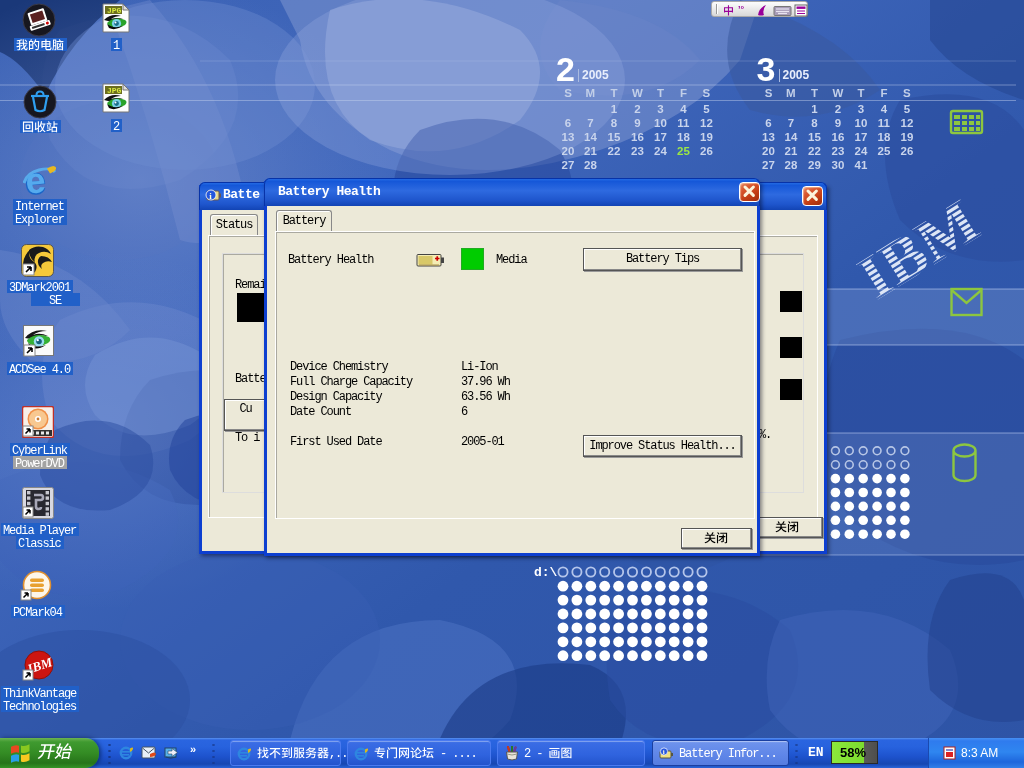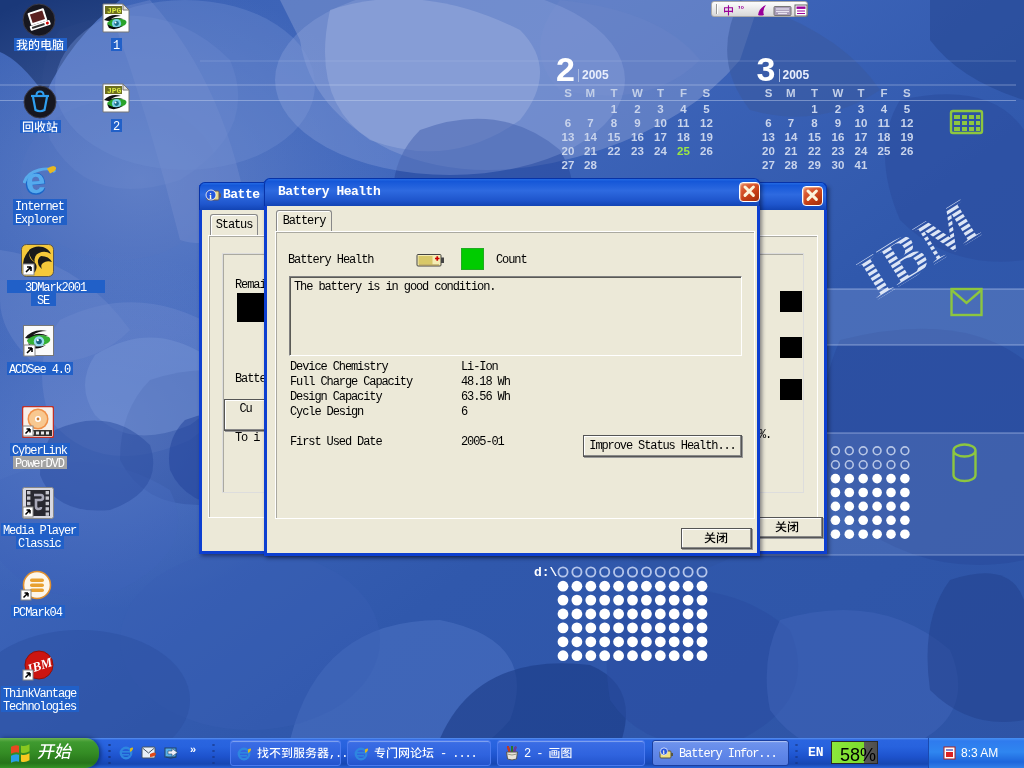--- a/index.html
+++ b/index.html
@@ -421,24 +421,24 @@
         <text x="0.0" y="10.3" font-family="Liberation Mono, monospace" font-size="12px" letter-spacing="-1.10" fill="#fff" xml:space="preserve">Explorer</text>
       </svg></div>
     <svg class="abs" style="left:21px;top:244px" width="33" height="33">
 <rect x="0.5" y="0.5" width="32" height="32" rx="5" fill="#f5c83a" stroke="#555"></rect>
 <path d="M2 20 Q3 10 10 5 Q6 13 12 17 Q18 21 14 28 Q12 30 8 29 Q3 26 2 20 Z" fill="#1a1a1a"></path>
 <path d="M8 6 Q14 1 22 3 Q28 5 30 10 Q24 6 18 9 Q12 12 14 18 Q8 14 8 6 Z" fill="#1a1a1a"></path>
 <path d="M20 12 Q28 12 31 18 Q26 16 22 19 Q19 21 21 25 Q16 21 17 16 Q18 13 20 12 Z" fill="#1a1a1a"></path>
 <rect x="2" y="20" width="11" height="11" fill="#fff" stroke="#888"></rect>
       <path d="M5 28 L10 23 M10 23 L10 27 M10 23 L6 23" stroke="#000" stroke-width="1.6" fill="none"></path>
 </svg>
-    <div class="abs" style="left:7px;top:280px;background:#2160c8;padding:0 18px;height:13px"><svg width="62" height="13">
+    <div class="abs" style="left:7px;top:280px;background:#2160c8;padding:0 2px;height:13px"><svg width="62" height="13">
         <text x="0.0" y="10.3" font-family="Liberation Mono, monospace" font-size="12px" letter-spacing="-1.10" fill="#fff" xml:space="preserve">3DMark2001</text>
       </svg></div>
-    <div class="abs" style="left:31px;top:293px;background:#2160c8;padding:0 6px;height:13px"><svg width="13" height="13">
+    <div class="abs" style="left:31px;top:293px;background:#2160c8;padding:0 18px;height:13px"><svg width="13" height="13">
         <text x="0.0" y="10.3" font-family="Liberation Mono, monospace" font-size="12px" letter-spacing="-1.10" fill="#fff" xml:space="preserve">SE</text>
       </svg></div>
     <svg class="abs" style="left:23px;top:325px" width="32" height="32">
 <rect x="0.5" y="0.5" width="30" height="30" fill="#fafafa" stroke="#777"></rect>
 <path d="M2 13 Q10 3 24 6 Q15 6 10 10 Q17 7 25 11 Q14 9 8 14 Z" fill="#151515"></path>
 <path d="M4 15 Q13 7 26 12 Q29 15 25 18 Q17 23 9 20 Q4 18 4 15 Z" fill="#35b035"></path>
 <circle cx="16" cy="16.5" r="5.2" fill="#9adcf0"></circle>
       <circle cx="16" cy="16.5" r="2.8" fill="#15607a"></circle>
       <circle cx="14.8" cy="15.2" r="1.1" fill="#fff"></circle>
 <path d="M5 18 Q12 24 23 20 Q14 26 7 22 Z" fill="#0a0a0a"></path>
@@ -559,31 +559,29 @@
 <div class="panel" style="left:8px;top:50px;width:480px;height:288px"></div>
 <div class="mtxt" style="left:21px;top:72px">Battery Health</div>
 <svg class="abs" style="left:149px;top:70px" width="29" height="17">
 <rect x="1" y="3.5" width="24" height="11.5" rx="1" fill="#f4ecb4" stroke="#444"></rect>
         <rect x="25" y="6.5" width="3" height="5.5" fill="#444"></rect>
 <rect x="2.5" y="5" width="14" height="8.5" fill="#d8c868"></rect>
         <path d="M19 7.5 h4.5 m-2.25 -2.25 v4.5" stroke="#c00" stroke-width="1.7"></path>
 <path d="M3 14 h20" stroke="#a89048" stroke-width="1"></path>
 </svg>
 <div class="abs" style="left:194px;top:67px;width:23px;height:22px;background:#0c0;border:1px solid #2a2"></div>
-<div class="mtxt" style="left:229px;top:72px">Count</div>
-<div class="sunken" style="left:22px;top:95px;width:453px;height:80px;background:#ece9d8">
-<div class="mtxt" style="left:4px;top:3px">The battery is in good condition.</div>
-      </div>
+<div class="mtxt" style="left:229px;top:72px">Media</div>
+<div class="btn" style="left:316px;top:67px;width:159px;height:23px;line-height:21px">Battery Tips</div>
 <div class="mtxt" style="left:23px;top:179px">Device Chemistry</div>
       <div class="mtxt" style="left:194px;top:179px">Li-Ion</div>
       <div class="mtxt" style="left:23px;top:194px">Full Charge Capacity</div>
-      <div class="mtxt" style="left:194px;top:194px">48.18 Wh</div>
+      <div class="mtxt" style="left:194px;top:194px">37.96 Wh</div>
       <div class="mtxt" style="left:23px;top:209px">Design Capacity</div>
       <div class="mtxt" style="left:194px;top:209px">63.56 Wh</div>
-      <div class="mtxt" style="left:23px;top:224px">Cycle Design</div>
+      <div class="mtxt" style="left:23px;top:224px">Date Count</div>
       <div class="mtxt" style="left:194px;top:224px">6</div>
       <div class="mtxt" style="left:23px;top:254px">First Used Date</div>
       <div class="mtxt" style="left:194px;top:254px">2005-01</div>
 <div class="btn" style="left:316px;top:254px;width:159px;height:22px;line-height:20px">Improve Status Health...</div>
 <div class="btn" style="left:414px;top:347px;width:71px;height:21px"><svg width="26" height="14" style="margin-top:3px">
           <path transform="translate(0.0,10.3) scale(0.012000,-0.012000)" d="M128.20001220703125 635.5598754882812H885.43994140625V541.7201538085938H128.20001220703125ZM64.6800537109375 381.19989013671875H938.6399536132812V287.8001708984375H64.6800537109375ZM550.3198852539062 351.719970703125Q584.7598876953125 267.679931640625 643.2998962402344 200.35989379882812Q701.8399047851562 133.03985595703125 783.5599060058594 85.81982421875Q865.2799072265625 38.59979248046875 968.3198852539062 14.519775390625Q957.4799194335938 3.6798095703125 944.5199584960938 -12.58013916015625Q931.5599975585938 -28.840087890625 920.2200317382812 -46.22003173828125Q908.8800659179688 -63.5999755859375 901.4000854492188 -78.11993408203125Q793.3201293945312 -46.5599365234375 709.7001342773438 9.88006591796875Q626.0801391601562 66.320068359375 565.4201354980469 146.72006225585938Q504.7601318359375 227.12005615234375 463.84014892578125 328.72003173828125ZM702.3201293945312 841.919921875 805.1198120117188 807.52001953125Q783.31982421875 768.280029296875 758.6398315429688 727.0600280761719Q733.9598388671875 685.8400268554688 709.6798400878906 649.02001953125Q685.3998413085938 612.2000122070312 662.9598388671875 583.760009765625L582.2800903320312 615.4799194335938Q603.7200927734375 646.0399169921875 626.0401000976562 685.1999206542969Q648.360107421875 724.3599243164062 668.6801147460938 765.7999267578125Q689.0001220703125 807.2399291992188 702.3201293945312 841.919921875ZM215.32012939453125 797.52001953125 294.7598876953125 837.9598999023438Q327.31988525390625 800.0798950195312 356.5998840332031 753.1998901367188Q385.8798828125 706.3198852539062 399.9998779296875 670.7598876953125L315.32012939453125 623.8400268554688Q307.32012939453125 647.8400268554688 291.32012939453125 678.1200256347656Q275.32012939453125 708.4000244140625 255.60012817382812 739.9600219726562Q235.880126953125 771.52001953125 215.32012939453125 797.52001953125ZM450.96014404296875 602.3999633789062H560.4797973632812V415.76019287109375Q560.4797973632812 365.40020751953125 551.1198120117188 312.1202087402344Q541.7598266601562 258.8402099609375 515.7798461914062 205.5802001953125Q489.79986572265625 152.3201904296875 439.8798828125 101.02017211914062Q389.95989990234375 49.72015380859375 309.33990478515625 2.880126953125Q228.71990966796875 -43.95989990234375 109.5198974609375 -83.5599365234375Q103.47991943359375 -72.15997314453125 91.85995483398438 -56.740020751953125Q80.239990234375 -41.320068359375 66.6600341796875 -25.6201171875Q53.080078125 -9.920166015625 40.1201171875 0.9197998046875Q151.60015869140625 36.27984619140625 226.02017211914062 76.35989379882812Q300.440185546875 116.43994140625 345.440185546875 159.57998657226562Q390.440185546875 202.72003173828125 413.18017578125 246.76007080078125Q435.920166015625 290.80010986328125 443.4401550292969 334.08013916015625Q450.96014404296875 377.36016845703125 450.96014404296875 417.440185546875Z" fill="#000"></path>
           <path transform="translate(12.0,10.3) scale(0.012000,-0.012000)" d="M240.6400146484375 515.9999389648438H780.760009765625V426.52020263671875H240.6400146484375ZM553.64013671875 648.3999633789062H651.2798461914062V110.599853515625Q651.2798461914062 71.7999267578125 641.1998596191406 50.819976806640625Q631.119873046875 29.84002685546875 604.0399169921875 19.12005615234375Q577.9599609375 8.40008544921875 535.9599914550781 5.440093994140625Q493.96002197265625 2.4801025390625 433.4000244140625 2.4801025390625Q430.72003173828125 21.9200439453125 421.4000549316406 48.3399658203125Q412.080078125 74.7598876953125 402.360107421875 94.079833984375Q430.7601318359375 93.51983642578125 457.08013916015625 92.73983764648438Q483.400146484375 91.9598388671875 503.6801452636719 92.17984008789062Q523.9601440429688 92.39984130859375 531.9601440429688 92.39984130859375Q544.0801391601562 93.39984130859375 548.8601379394531 97.39984130859375Q553.64013671875 101.39984130859375 553.64013671875 112.27984619140625ZM79.08013916015625 612.0400390625H173.599853515625V-83.75994873046875H79.08013916015625ZM94.08013916015625 790.8400268554688 167.59991455078125 837.3198852539062Q191.59991455078125 815.639892578125 216.71990966796875 789.39990234375Q241.83990478515625 763.159912109375 263.39990234375 736.8599243164062Q284.95989990234375 710.5599365234375 296.95989990234375 688.7599487304688L218.08013916015625 636.4801025390625Q207.20013427734375 658.2800903320312 186.92013549804688 685.080078125Q166.64013671875 711.8800659179688 142.36013793945312 739.9600524902344Q118.08013916015625 768.0400390625 94.08013916015625 790.8400268554688ZM351.12005615234375 792.639892578125H884.3999633789062V704.400146484375H351.12005615234375ZM831.1201171875 792.639892578125H923.9598388671875V25.27984619140625Q923.9598388671875 -10.52008056640625 914.8798522949219 -30.820037841796875Q905.7998657226562 -51.1199951171875 882.8399047851562 -62.8399658203125Q859.43994140625 -73.5599365234375 823.1599731445312 -76.51992797851562Q786.8800048828125 -79.47991943359375 734.6000366210938 -78.919921875Q731.4800415039062 -60.719970703125 723.2200622558594 -34.98004150390625Q714.9600830078125 -9.2401123046875 705.360107421875 7.83984375Q738.7601318359375 6.83984375 770.1001281738281 6.559844970703125Q801.4401245117188 6.27984619140625 811.4401245117188 6.7198486328125Q823.0001220703125 7.7198486328125 827.0601196289062 11.77984619140625Q831.1201171875 15.83984375 831.1201171875 26.39984130859375ZM526.2802124023438 473.24005126953125 612.719970703125 443.400146484375Q555.2799682617188 337.96014404296875 464.179931640625 249.72012329101562Q373.07989501953125 161.4801025390625 260.1998291015625 99.080078125Q253.7198486328125 109.36004638671875 241.8798828125 122.22000122070312Q230.0399169921875 135.0799560546875 217.63995361328125 147.59991455078125Q205.239990234375 160.119873046875 195.08001708984375 167.7198486328125Q267.080078125 204.31988525390625 330.8401184082031 253.0399169921875Q394.60015869140625 301.75994873046875 444.7801818847656 358.1999816894531Q494.960205078125 414.6400146484375 526.2802124023438 473.24005126953125Z" fill="#000"></path>
         </svg></div>
 </div>
     <div class="abs" style="left:0;top:738px;width:1024px;height:30px;background:linear-gradient(180deg,#5a92f0 0,#2a65e0 2px,#2762de 9px,#1d52cc 19px,#1747b2 26px,#2a65d8 30px)">
@@ -678,21 +676,21 @@
             <circle cx="5" cy="5.5" r="3.6" fill="#2858e0" stroke="#fff" stroke-width=".7"></circle>
             <text x="3.8" y="8.3" font-size="7" font-weight="bold" fill="#ffd" font-family="Liberation Serif">i</text>
           </svg></div>
         <div class="abs" style="left:26px;top:6px"><svg width="100" height="15">
             <text x="0.0" y="10.3" font-family="Liberation Mono, monospace" font-size="12px" letter-spacing="-1.10" fill="#fff" xml:space="preserve">Battery Infor...</text>
           </svg></div>
       </div>
 <div class="abs" style="left:795px;top:4px;width:3px;height:22px;opacity:.6;background:radial-gradient(circle 1.2px at 1.5px 3px,#16337e 90%,transparent),radial-gradient(circle 1.2px at 1.5px 9px,#16337e 90%,transparent),radial-gradient(circle 1.2px at 1.5px 15px,#16337e 90%,transparent),radial-gradient(circle 1.2px at 1.5px 21px,#16337e 90%,transparent)"></div>
 <div class="abs" style="left:808px;top:7px;color:#fff;font-size:13px;font-weight:bold;font-family:'Liberation Mono',monospace">EN</div>
 <div class="abs" style="left:831px;top:3px;width:47px;height:23px;background:linear-gradient(90deg,#8ce83c 0,#7bdc2e 71%,#5a5a58 71%,#4e4e4c 100%);border:1px solid #2a2a28">
-<div class="abs" style="left:8px;top:3px;color:#000;font-size:18px;font-weight:normal">58%</div>
+<div class="abs" style="left:8px;top:3px;color:#000;font-size:13px;font-weight:bold">58%</div>
       </div>
 <div class="abs" style="left:928px;top:0;width:96px;height:30px;background:linear-gradient(180deg,#4790f4 0,#2f7bee 3px,#2f86f0 14px,#1e66dc 24px,#3380e8 30px);border-left:1px solid #1a4ab0">
 <svg class="abs" style="left:14px;top:8px" width="13" height="14">
           <rect x="1" y="1" width="11" height="12" fill="#fff" stroke="#a22"></rect>
           <rect x="3" y="6" width="7" height="5" fill="#d22"></rect>
           <rect x="3" y="3" width="7" height="2" fill="#88c"></rect>
         </svg>
 <div class="abs" style="left:32px;top:8px;color:#fff;font-size:12px">8:3 AM</div>
 </div>
 </div>

